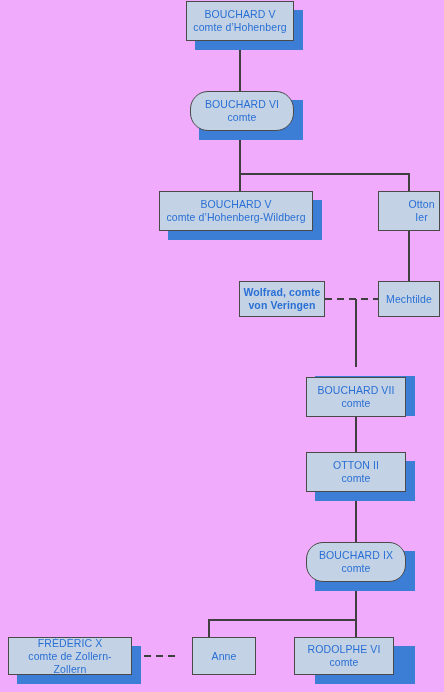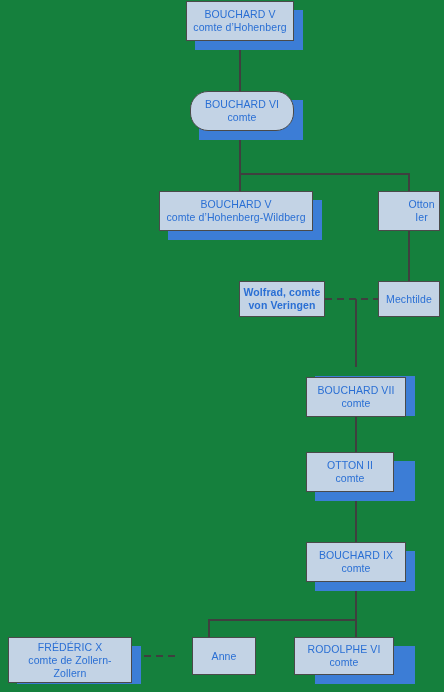--- a/index.html
+++ b/index.html
@@ -10,21 +10,21 @@
   body {
     width: 444px;
     height: 692px;
     font-family: "Liberation Sans", sans-serif;
     overflow: hidden;
   }
   #diagram {
     position: relative;
     width: 444px;
     height: 692px;
-    background: #15803d;
+    background: #f0abfc;
   }
   #edge-layer {
     position: absolute;
     left: 0;
     top: 0;
     width: 444px;
     height: 692px;
     pointer-events: none;
   }
   .node {
@@ -104,29 +104,29 @@
         <span class="label">Wolfrad, comte
 von Veringen</span>
       </div>
       <div class="node" style="left: 378px; top: 281px; width: 62px; height: 36px; background: rgb(195, 211, 229); border-color: rgb(74, 74, 74); color: rgb(42, 111, 212);">
         <span class="label">Mechtilde</span>
       </div>
       <div class="node" style="left: 306px; top: 377px; width: 100px; height: 40px; background: rgb(195, 211, 229); border-color: rgb(74, 74, 74); color: rgb(42, 111, 212);">
         <span class="label">BOUCHARD VII
 comte</span>
       </div>
-      <div class="node" style="left: 306px; top: 452px; width: 88px; height: 40px; background: rgb(195, 211, 229); border-color: rgb(74, 74, 74); color: rgb(42, 111, 212);">
+      <div class="node" style="left: 306px; top: 452px; width: 100px; height: 40px; background: rgb(195, 211, 229); border-color: rgb(74, 74, 74); color: rgb(42, 111, 212);">
         <span class="label">OTTON II
 comte</span>
       </div>
-      <div class="node" style="left: 306px; top: 542px; width: 100px; height: 40px; background: rgb(195, 211, 229); border-color: rgb(74, 74, 74); color: rgb(42, 111, 212);">
+      <div class="node" style="left: 306px; top: 542px; width: 100px; height: 40px; background: rgb(195, 211, 229); border-color: rgb(74, 74, 74); color: rgb(42, 111, 212); border-radius: 17px;">
         <span class="label">BOUCHARD IX
 comte</span>
       </div>
-      <div class="node" style="left: 8px; top: 637px; width: 124px; height: 46px; background: rgb(195, 211, 229); border-color: rgb(74, 74, 74); color: rgb(42, 111, 212);">
+      <div class="node" style="left: 8px; top: 637px; width: 124px; height: 38px; background: rgb(195, 211, 229); border-color: rgb(74, 74, 74); color: rgb(42, 111, 212);">
         <span class="label">FRÉDÉRIC X
 comte de Zollern-Zollern</span>
       </div>
       <div class="node" style="left: 177px; top: 637px; width: 64px; height: 38px; background: rgb(195, 211, 229); border-color: rgb(74, 74, 74); color: rgb(42, 111, 212); margin-left: 15px;">
         <span class="label">Anne</span>
       </div>
       <div class="node" style="left: 294px; top: 637px; width: 100px; height: 38px; background: rgb(195, 211, 229); border-color: rgb(74, 74, 74); color: rgb(42, 111, 212);">
         <span class="label">RODOLPHE VI
 comte</span>
       </div>

